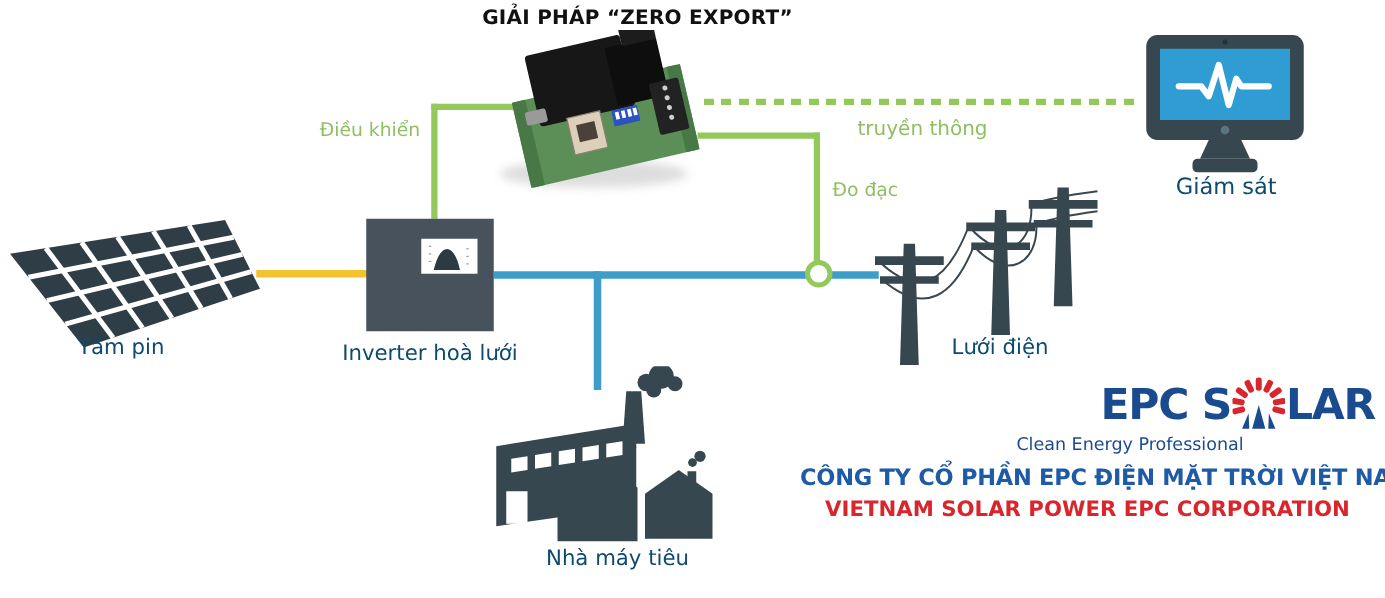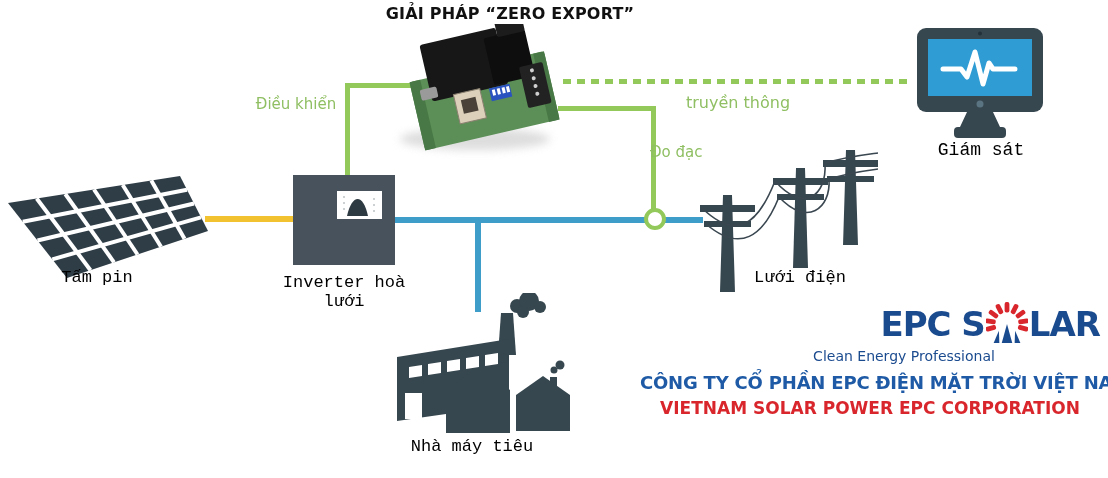--- a/index.html
+++ b/index.html
@@ -5,21 +5,21 @@
   html,body{margin:0;padding:0;background:#ffffff;}
   #canvas{
     position:relative;width:1108px;height:478px;background:#ffffff;overflow:hidden;
     font-family:"DejaVu Sans","Liberation Sans",sans-serif;color:#37474F;
   }
   .abs{position:absolute;}
   .title{
     left:330px;top:4px;width:360px;text-align:center;
     font-size:16px;font-weight:bold;color:#111;letter-spacing:.2px;
   }
-  .node-label{font-size:17px;color:#000000;text-align:center;font-family:Liberation Mono, monospace;}
+  .node-label{font-size:17px;color:#0c4a6e;text-align:center;}
   .green-label{font-size:15px;color:#8FBF62;}
   
   .hline,.vline{position:absolute;}
   .yellow{background:#F2C230;}
   .blue{background:#3F9DC9;}
   .green{background:#92C95A;}
   .dashed-green{
     background:repeating-linear-gradient(90deg,#92C95A 0 8px,transparent 8px 14px);
   }
   .ct-circle{
@@ -60,21 +60,21 @@
   <div class="hline green" style="left:345px;top:83px;width:68px;height:5px;"></div>
   <div class="vline green" style="left:345px;top:83px;width:5px;height:92px;"></div>
 
   <div class="hline green" style="left:558px;top:106px;width:98px;height:5px;"></div>
   <div class="vline green" style="left:651px;top:106px;width:5px;height:103px;"></div>
   <div class="ct-circle"></div>
 
   <div class="hline dashed-green" style="left:563px;top:79px;width:345px;height:5px;"></div>
 
   <div class="abs green-label" style="left:246px;top:95px;width:100px;text-align:center;">Điều khiển</div>
-  <div class="abs green-label" style="left:650px;top:143px;">Đo đạc</div>
+  <div class="abs green-label" style="left:666px;top:143px;">Đo đạc</div>
   <div class="abs green-label" style="left:686px;top:53px;font-size:16px;margin-top:40px;">truyền thông</div>
 
   <svg class="abs" style="left:5px;top:173px;" width="205" height="112" viewBox="0 0 205 112">
     <polygon points="3,30 175,3 203,58 62,105" fill="#2F3D47"></polygon>
     <g stroke="#ffffff" stroke-width="4">
       <line x1="17.8" y1="48.8" x2="182" y2="16.8"></line>
       <line x1="32.5" y1="67.5" x2="189" y2="30.5"></line>
       <line x1="47.3" y1="86.3" x2="196" y2="44.3"></line>
       <line x1="31.7" y1="25.5" x2="85.5" y2="97.2"></line>
       <line x1="60.3" y1="21" x2="109" y2="89.3"></line>
@@ -169,21 +169,21 @@
     </g>
     <g fill="#ffffff">
       <polygon points="16,74 29,72 29,83 16,85"></polygon>
       <polygon points="35,71 48,69 48,80 35,82"></polygon>
       <polygon points="54,68 67,66 67,77 54,79"></polygon>
       <polygon points="73,65 86,63 86,74 73,76"></polygon>
       <polygon points="92,62 105,60 105,71 92,73"></polygon>
       <rect x="12" y="100" width="17" height="26"></rect>
     </g>
   </svg>
-  <div class="abs node-label" style="left:392px;top:437px;width:160px;">Nhà máy tiêu</div>
+  <div class="abs node-label" style="left:414px;top:437px;width:160px;">Nhà máy tiêu</div>
 
   <svg class="abs" style="left:915px;top:26px;" width="132" height="112" viewBox="0 0 132 112">
     <rect x="2" y="2" width="126" height="84" rx="9" fill="#37474F"></rect>
     <rect x="13" y="13" width="104" height="57" fill="#2F9CD4"></rect>
     <circle cx="65" cy="7.5" r="2" fill="#22313A"></circle>
     <circle cx="65" cy="78" r="3.5" fill="#5A7482"></circle>
     <path d="M28 43 L46 43 L52 51 L60 26 L68 58 L74 37 L78 43 L100 43" fill="none" stroke="#ffffff" stroke-width="5" stroke-linecap="round" stroke-linejoin="round"></path>
     <polygon points="52,86 78,86 85,101 45,101" fill="#37474F"></polygon>
     <rect x="39" y="101" width="52" height="11" rx="4" fill="#37474F"></rect>
   </svg>

